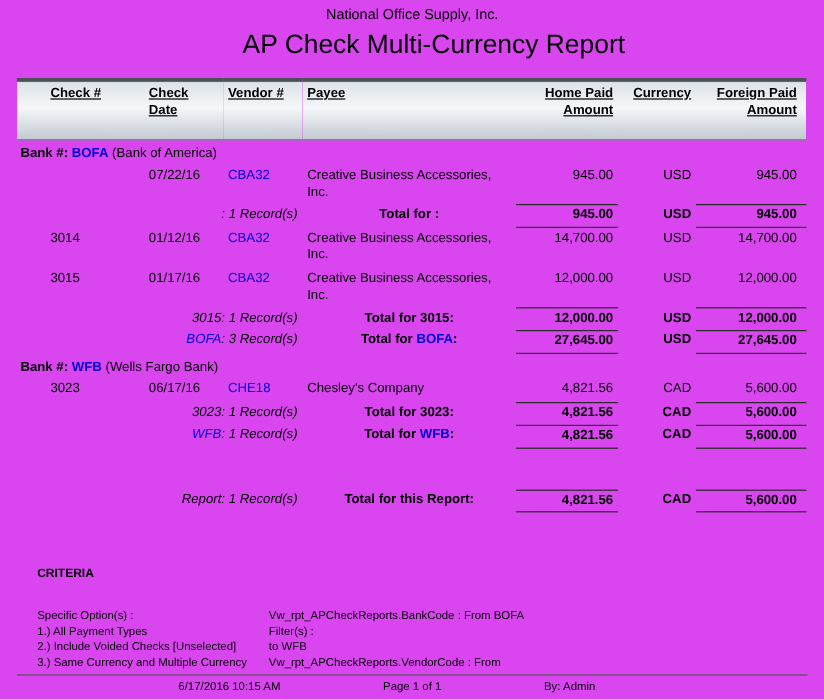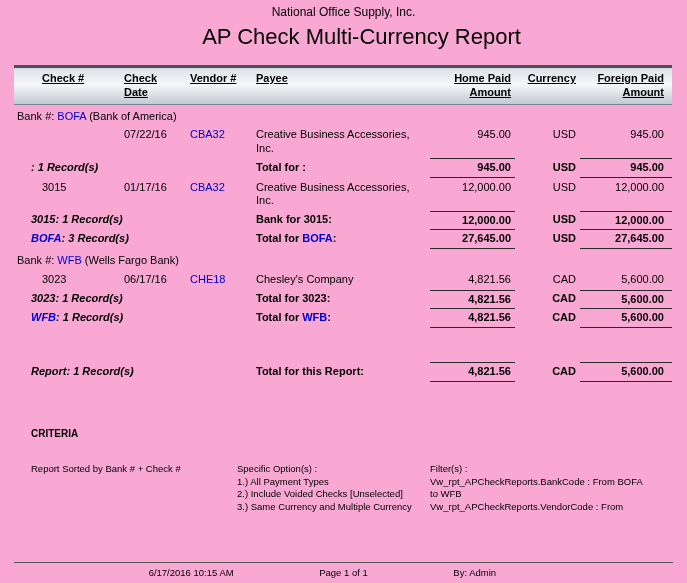--- a/index.html
+++ b/index.html
@@ -1,45 +1,45 @@
 <!DOCTYPE html>
 <html><head>
 <meta charset="utf-8">
 <style>
   html,body { margin:0; padding:0; background:#ffffff; }
   .page {
-    position:relative; width:687px; height:583px; background:#f9a8d4;
+    position:relative; width:687px; height:583px; background:#d946ef;
     font-family:"Liberation Sans", sans-serif; color:#000; overflow:hidden;
   }
   .rpt-header { text-align:center; padding-top:5px; }
   .company { font-size:12px; }
   .title { font-size:22px; margin-top:5px;padding-left:36px; }
 
   table.rpt { margin:15px 0 0 14px; width:658px; border-collapse:collapse;
     table-layout:fixed; font-size:11px; line-height:1.25; }
   table.rpt.totals { margin-top:28px; }
   th, td { padding:2px 4px; vertical-align:top; text-align:left; font-weight:normal;
     overflow:hidden; }
   thead tr.hbar th {
-    font-weight:bold; padding-top:4px; padding-bottom:4px;
+    font-weight:bold; padding-top:4px; padding-bottom:16px;
     border-top:3px solid #4a5158; border-bottom:1px solid #7d8590;
     background:linear-gradient(180deg, #dde2e8 0%, #f5f7f9 45%, #c0c8d1 100%);
   }
   .hu { text-decoration:underline; }
   .num { text-align:right; }
   .cur { text-align:right; }
   .for { padding-right:8px; }
   .chk { padding-left:28px; }
   .code { color:#0000CC; }
-  .b { font-weight:normal; }
+  .b { font-weight:bold; }
   .r-bank td { padding-left:3px; padding-top:5px; padding-bottom:2px; }
   .r-detail td { padding-top:3px; padding-bottom:3px; }
   .r-total td { font-weight:bold; }
-  .r-total td.left { font-weight:bold; font-style:italic; padding-left:17px; }
-  .tlabel { text-align:left; font-weight:bold; }
+  .r-total td.left { font-weight:normal; font-style:italic; padding-left:17px;text-align:right; }
+  .tlabel { text-align:center; font-weight:bold; }
   .box { border-top:1px solid #2a2a2a; border-bottom:1px solid #2a2a2a; }
   tr.spacer td { height:6px; padding:0; border:none; }
 
   .criteria { margin:46px 14px 0 31px; font-size:9.5px; }
   .crit-head { font-size:10px; font-weight:bold; margin-bottom:24px; }
   .crit-cols { display:flex; align-items:flex-start; line-height:1.35; }
   .crit-sort { width:206px; }
   .crit-options { width:193px; }
   .crit-filters { width:240px; }
 
@@ -99,35 +99,44 @@
       </tr>
 
       <tr class="r-total">
         <td class="left" colspan="3"><span class="code"></span><span>: 1 Record(s)</span></td>
         <td class="tlabel"><span>Total for  </span><span class="code"></span><span>:</span></td>
         <td class="num box">945.00</td>
         <td class="cur">USD</td>
         <td class="num box for">945.00</td>
       </tr>
 
+      <tr class="r-detail">
+        <td class="chk">3014</td>
+        <td>01/12/16</td>
+        <td class="code">CBA32</td>
+        <td>Creative Business Accessories, Inc.</td>
+        <td class="num">14,700.00</td>
+        <td class="cur">USD</td>
+        <td class="num for">14,700.00</td>
+      </tr>
 
 
       <tr class="r-detail">
         <td class="chk">3015</td>
         <td>01/17/16</td>
         <td class="code">CBA32</td>
         <td>Creative Business Accessories, Inc.</td>
         <td class="num">12,000.00</td>
         <td class="cur">USD</td>
         <td class="num for">12,000.00</td>
       </tr>
 
       <tr class="r-total">
         <td class="left" colspan="3"><span class="code"></span><span>3015: 1 Record(s)</span></td>
-        <td class="tlabel"><span>Bank for 3015:</span><span class="code"></span><span></span></td>
+        <td class="tlabel"><span>Total for 3015:</span><span class="code"></span><span></span></td>
         <td class="num box">12,000.00</td>
         <td class="cur">USD</td>
         <td class="num box for">12,000.00</td>
       </tr>
 
       <tr class="r-total">
         <td class="left" colspan="3"><span class="code">BOFA</span><span>: 3 Record(s)</span></td>
         <td class="tlabel"><span>Total for </span><span class="code">BOFA</span><span>:</span></td>
         <td class="num box">27,645.00</td>
         <td class="cur">USD</td>
@@ -187,30 +196,29 @@
         <td class="num box">4,821.56</td>
         <td class="cur">CAD</td>
         <td class="num box for">5,600.00</td>
       </tr>
     </tbody>
   </table>
 
   <div class="criteria">
     <div class="crit-head">CRITERIA</div>
     <div class="crit-cols">
-      <div class="crit-sort">Report Sorted by Bank # + Check #</div>
       <div class="crit-options">
         <div>Specific Option(s) :</div>
         <div>1.) All Payment Types</div>
         <div>2.) Include Voided Checks  [Unselected]</div>
         <div>3.) Same Currency and Multiple Currency</div>
       </div>
       <div class="crit-filters">
+        <div>Vw_rpt_APCheckReports.BankCode :  From BOFA</div>
         <div>Filter(s) :</div>
-        <div>Vw_rpt_APCheckReports.BankCode :  From BOFA</div>
         <div>to WFB</div>
         <div>Vw_rpt_APCheckReports.VendorCode :  From</div>
 
       </div>
     </div>
   </div>
 
   <div class="footer">
     <div class="f-left">6/17/2016 10:15 AM</div>
     <div class="f-center">Page 1 of 1</div>

